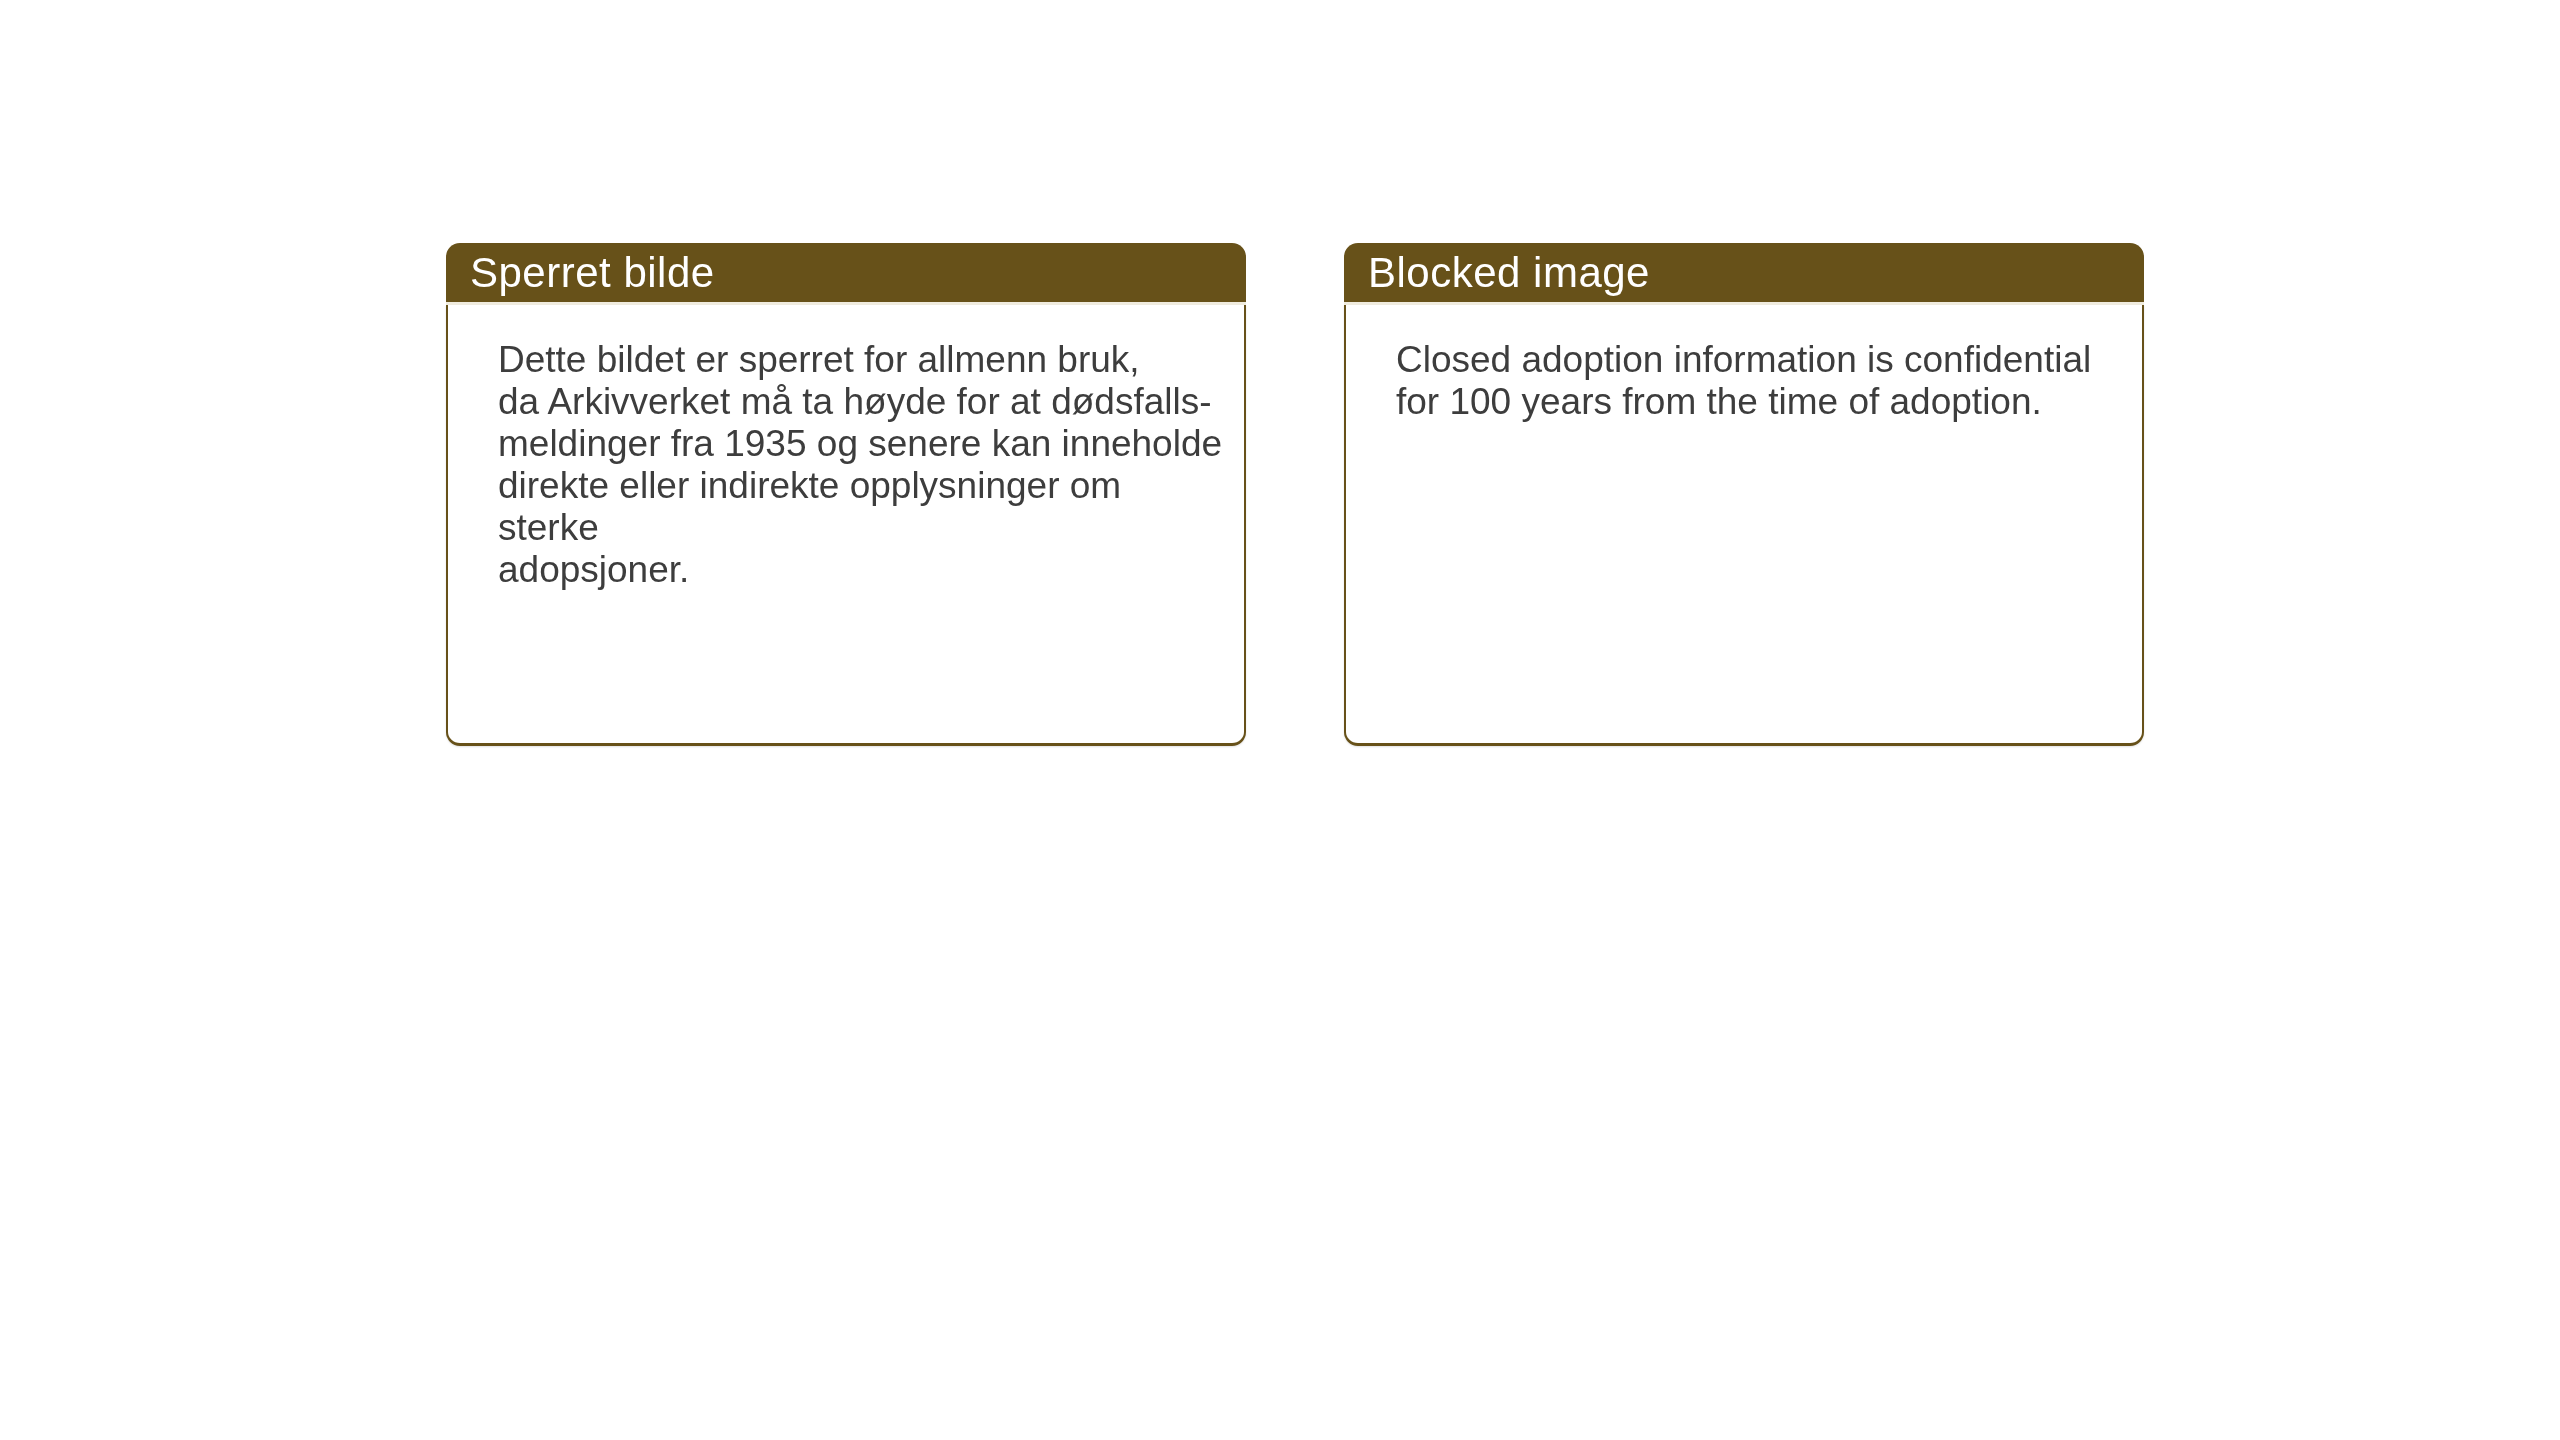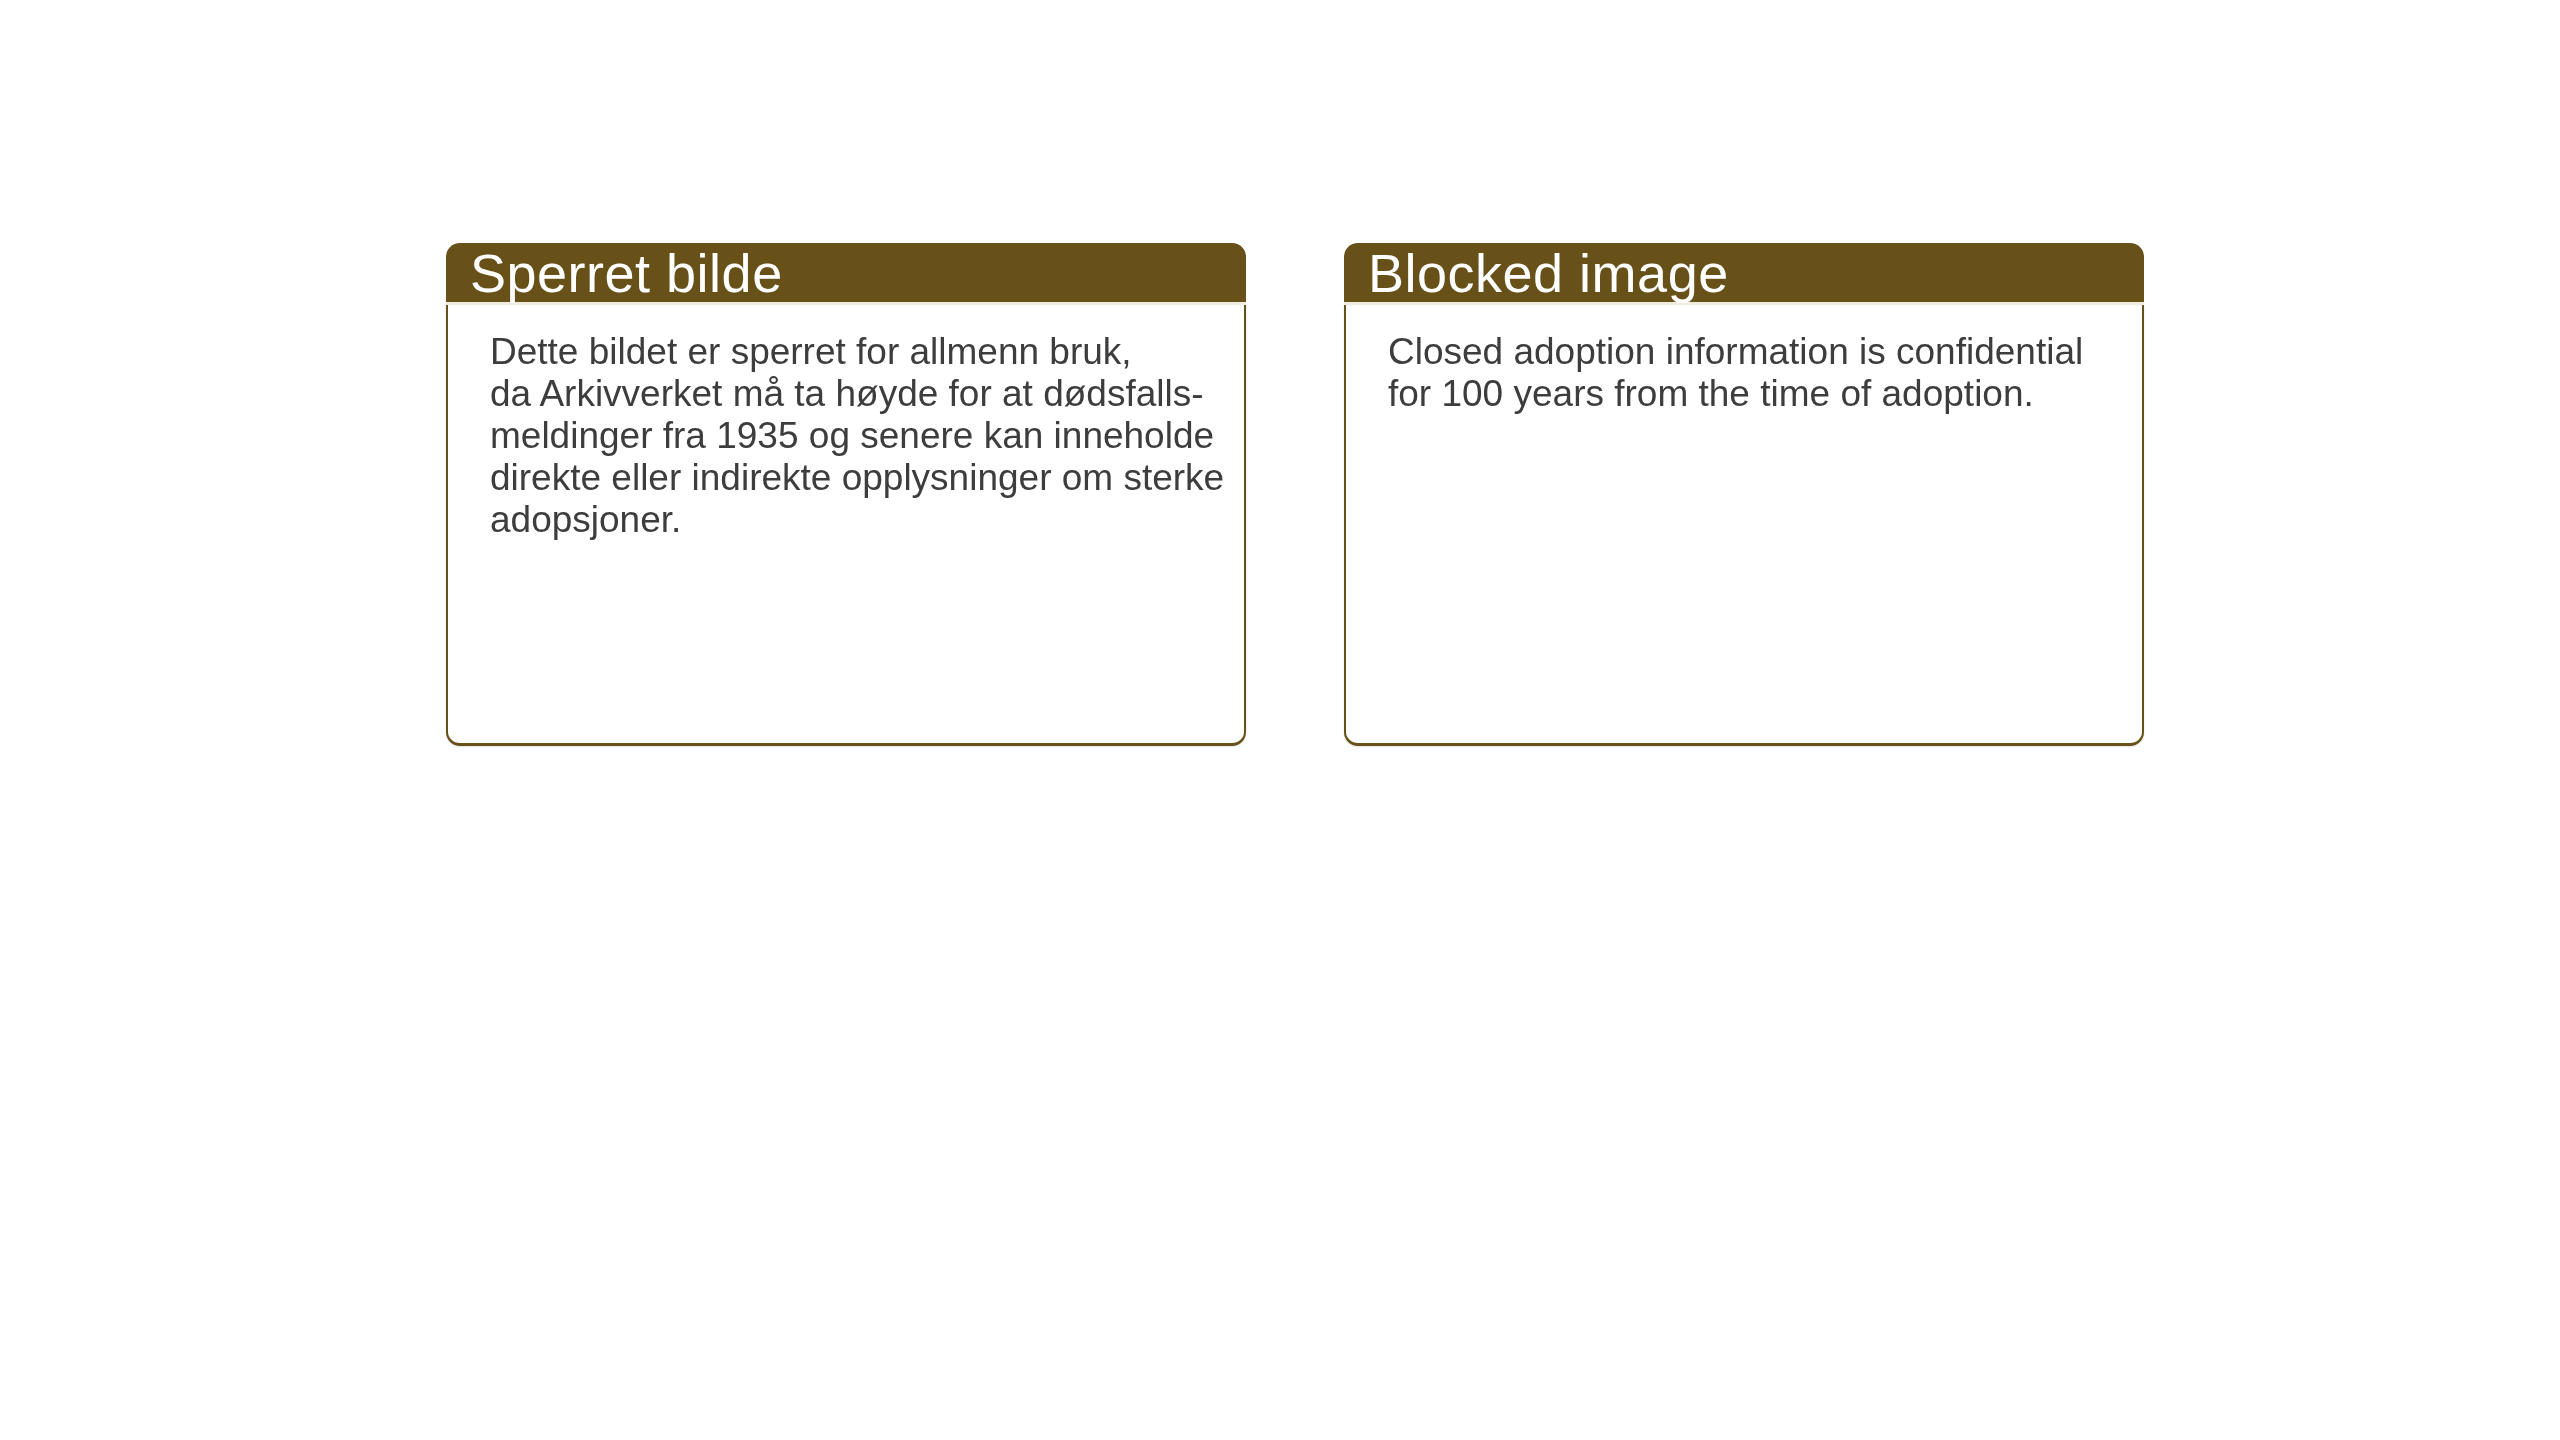--- a/index.html
+++ b/index.html
@@ -30,21 +30,21 @@
     height: 59px;
     background: #675119;
     border-radius: 14px 14px 0 0;
     display: flex;
     align-items: center;
     padding: 0 24px;
     box-sizing: border-box;
   }
   .notice-title {
     color: #ffffff;
-    font-size: 54px;
+    font-size: 42px;
     line-height: 1;
     white-space: nowrap;
     letter-spacing: 0.5px;
   }
   .notice-sep {
     height: 3px;
     background: #f0ecdf;
   }
   .notice-body {
     height: 441px;
@@ -54,21 +54,21 @@
     border-top: none;
     border-bottom-width: 3px;
     border-radius: 0 0 14px 14px;
     padding: 26px 8px 0 42px;
     color: #3d3d3d;
     font-size: 37px;
     line-height: 42px;
     box-shadow: 0 1px 2px rgba(0,0,0,0.12);
   }
   .notice-body p {
-    margin: 0;
+    margin: 8px;
     white-space: pre-line;
   }
   .notice-body p + p {
     margin-top: 45px;
   }
 </style>
 </head>
 <body>
 
 <div class="stage">

